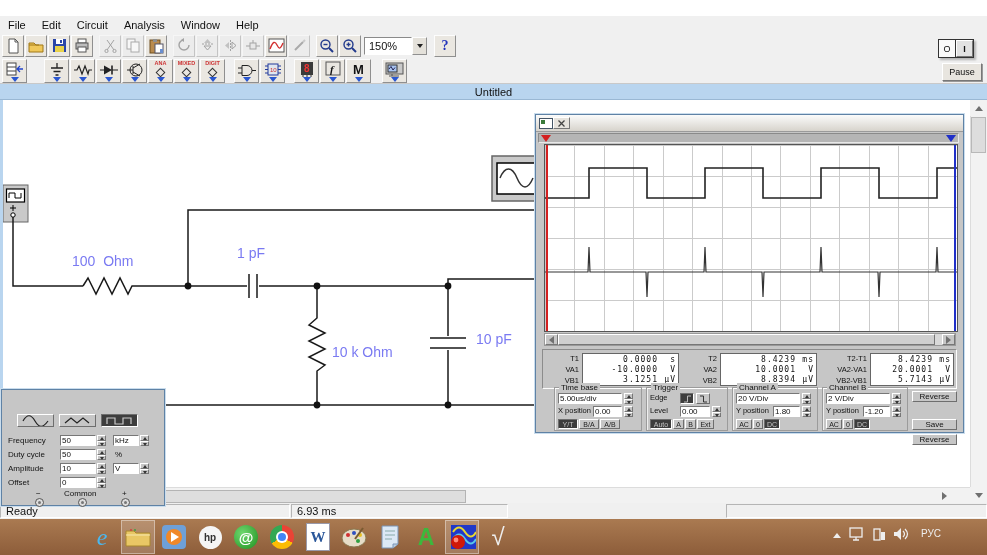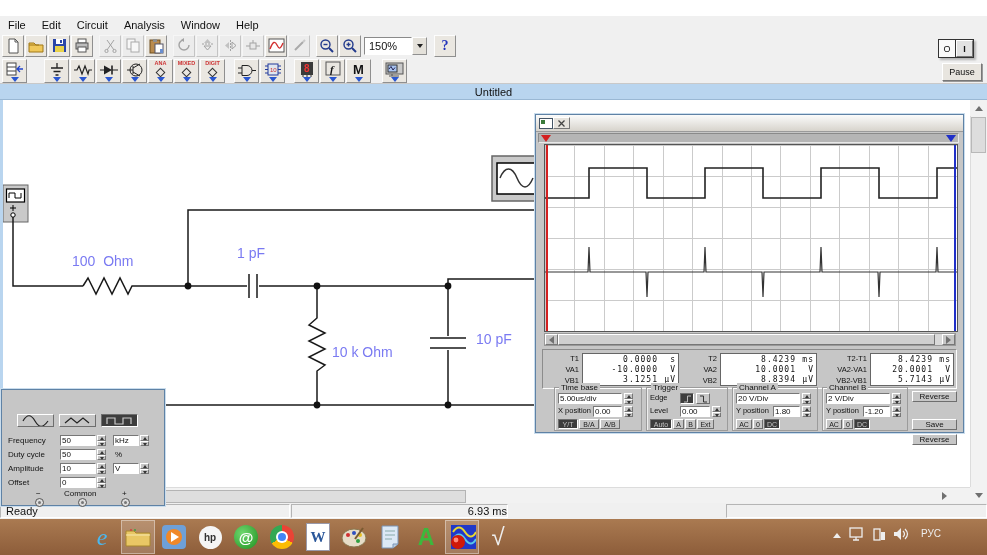--- a/index.html
+++ b/index.html
@@ -660,21 +660,21 @@
     <div class="fg-label" style="left:34px;top:98px;">−</div>
     <div class="fg-label" style="left:62px;top:98px;">Common</div>
     <div class="fg-label" style="left:120px;top:98px;">+</div>
     <div class="term" style="left:33px;top:108px;"></div>
     <div class="term" style="left:76px;top:108px;"></div>
     <div class="term" style="left:119px;top:108px;"></div>
   </div>
 
   <div class="abs" id="statusbar">
     <div class="spanel" style="left:0;width:290px;">Ready</div>
-    <div class="spanel" style="left:291px;width:217px;text-align:right;">6.93 ms</div>
+    <div class="spanel" style="left:291px;width:217px;">6.93 ms</div>
     <div class="spanel" style="left:726px;width:261px;"></div>
   </div>
 
   <div class="abs" id="taskbar">
     <div class="tkicon" style="left:85px;">
       <span style="font-size:24px;color:#4ab8f0;font-family:'Liberation Serif',serif;font-style:italic;">e</span>
       </div>
     <div class="tkicon hl" style="left:121px;">
       <svg width="26" height="20">
           <path d="M1,4 h8 l2,2 h14 v13 h-24 z" fill="#e9c765" stroke="#a8862c"></path>

